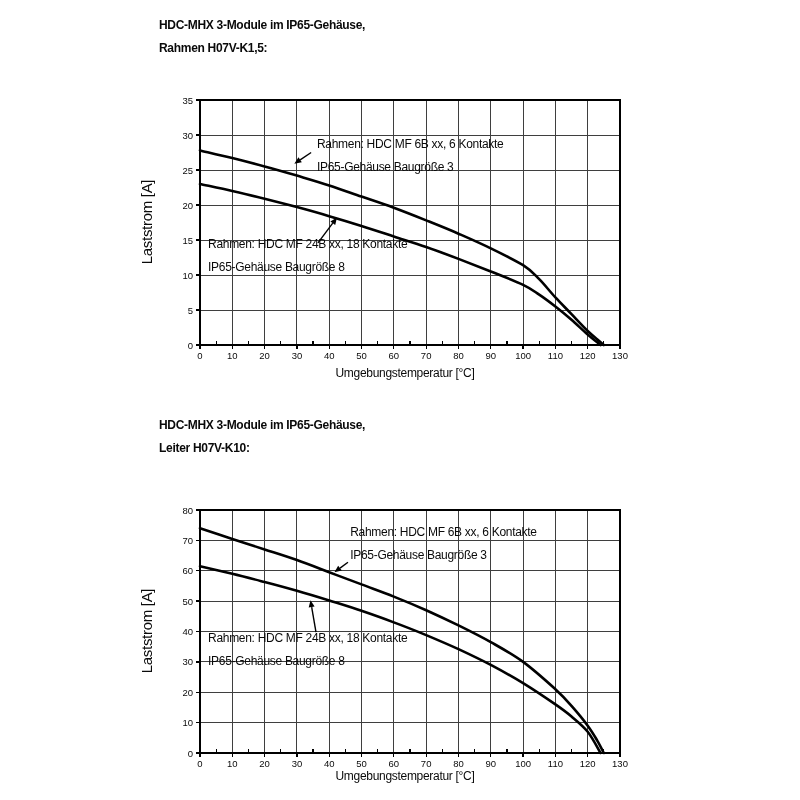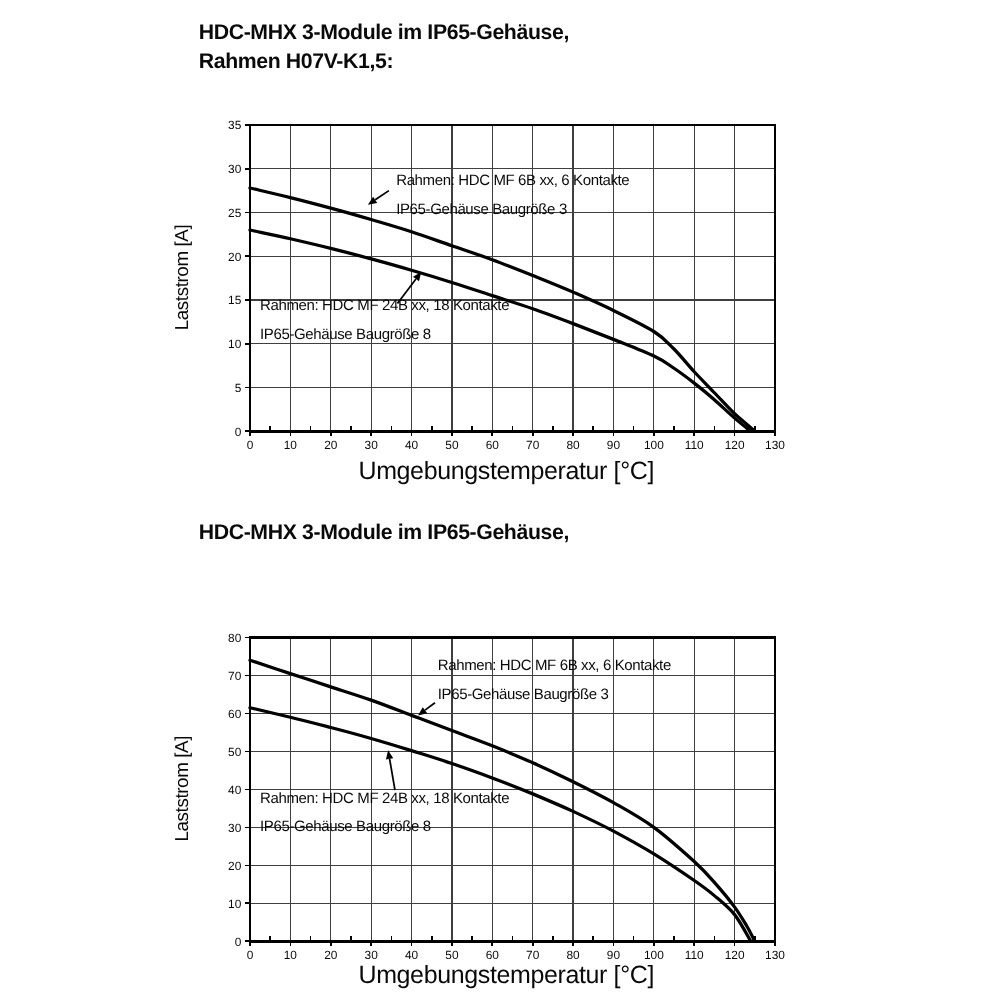--- a/index.html
+++ b/index.html
@@ -1,20 +1,20 @@
 <!DOCTYPE html>
 <html><head>
 <meta charset="utf-8">
 <style>
   html,body{margin:0;padding:0;background:#ffffff;}
   .page{position:relative;width:800px;height:800px;background:#ffffff;overflow:hidden;
         font-family:"Liberation Sans",sans-serif;color:#000;}
-  .title{position:absolute;margin:0;font-size:17px;font-weight:bold;line-height:23px;
+  .title{position:absolute;margin:0;font-size:12px;font-weight:bold;line-height:23px;
          letter-spacing:-0.3px;color:#0a0a0a;}
-  .xlabel{position:absolute;text-align:center;font-size:20px;letter-spacing:-0.3px;color:#0a0a0a;}
+  .xlabel{position:absolute;text-align:center;font-size:12px;letter-spacing:-0.3px;color:#0a0a0a;}
   .ylabel{position:absolute;font-size:15px;letter-spacing:-0.3px;color:#0a0a0a;
           transform:translate(-50%,-50%) rotate(-90deg);white-space:nowrap;}
   svg.plot{position:absolute;}
   svg text{font-family:"Liberation Sans",sans-serif;fill:#0a0a0a;}
   svg text.tick{font-size:9.5px;}
   svg text.ann{font-size:12px;letter-spacing:-0.3px;}
 </style>
 </head>
 <body>
 
@@ -120,21 +120,21 @@
           <text x="88.07692307692308" y="186.39999999999998" class="ann">IP65-Gehäuse Baugröße 8</text>
           <line x1="197.9230769230769" y1="157.8" x2="212.76174681891771" y2="138.1827753919393" stroke="#000" stroke-width="1.4"></line>
           <polygon points="217.0,132.6 215.2,140.0 210.4,136.4" fill="#000"></polygon>
         </g>
       </svg>
     <div class="ylabel" style="left:146px;top:222px;">Laststrom [A]</div>
     <div class="xlabel" style="left:195px;top:366px;width:420px;">Umgebungstemperatur [°C]</div>
   </section>
 
   <section>
-    <h2 class="title" style="left:159px;top:414px;"><span>HDC-MHX 3-Module im IP65-Gehäuse,</span><br></h2>
+    <h2 class="title" style="left:159px;top:414px;"><span>HDC-MHX 3-Module im IP65-Gehäuse,</span><br><span>Leiter H07V-K10:</span></h2>
     <svg id="plot-1" class="plot" style="left:120px;top:495px;" width="540" height="305" viewBox="0 0 540 305">
         <g stroke="#3f3f3f" stroke-width="1" shape-rendering="crispEdges">
           <line x1="112.3076923076923" y1="15" x2="112.3076923076923" y2="258"></line>
           <line x1="144.6153846153846" y1="15" x2="144.6153846153846" y2="258"></line>
           <line x1="176.92307692307693" y1="15" x2="176.92307692307693" y2="258"></line>
           <line x1="209.23076923076923" y1="15" x2="209.23076923076923" y2="258"></line>
           <line x1="241.53846153846155" y1="15" x2="241.53846153846155" y2="258"></line>
           <line x1="273.84615384615387" y1="15" x2="273.84615384615387" y2="258"></line>
           <line x1="306.15384615384613" y1="15" x2="306.15384615384613" y2="258"></line>
           <line x1="338.46153846153845" y1="15" x2="338.46153846153845" y2="258"></line>

